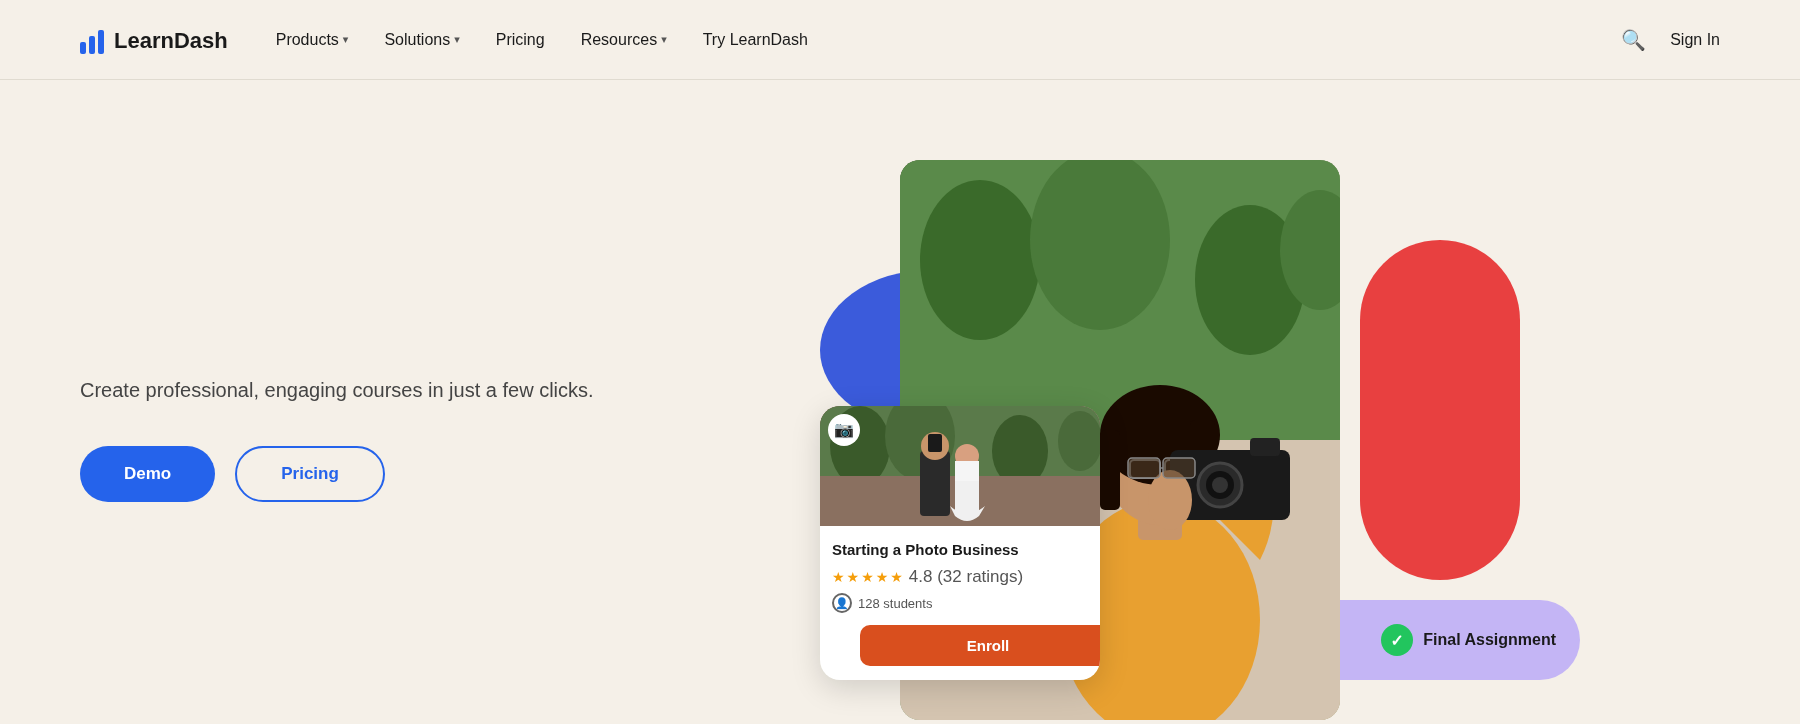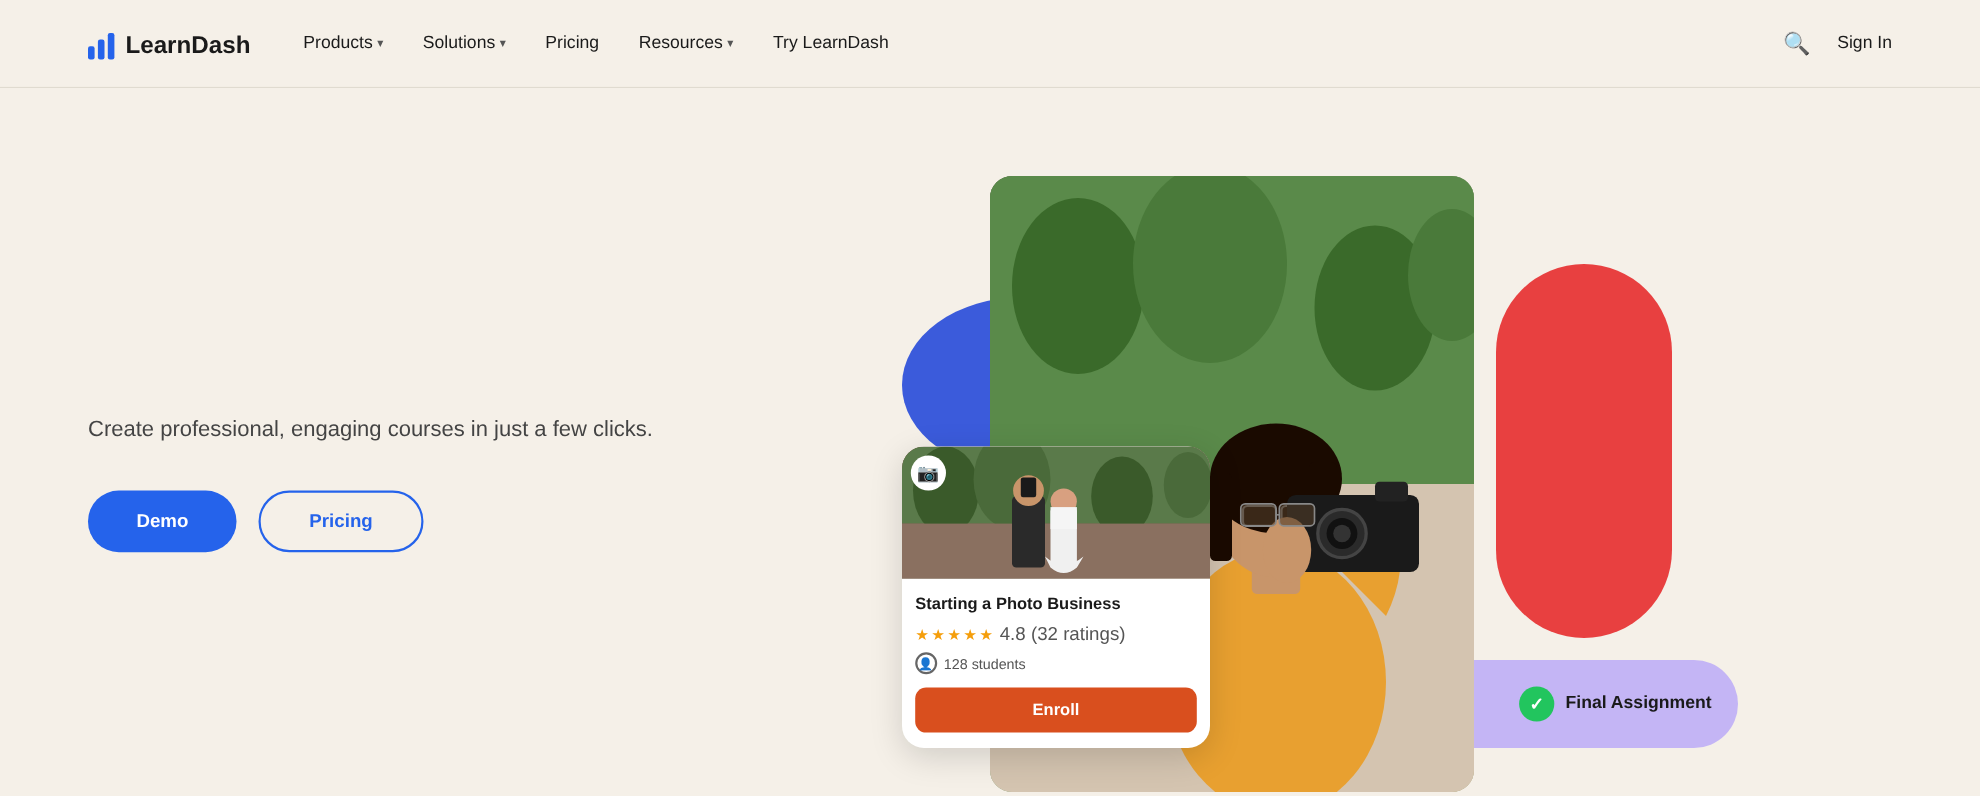--- a/index.html
+++ b/index.html
@@ -328,20 +328,21 @@
     .enroll-btn {
       width: 100%;
       background: #d94f1e;
       color: white;
       border: none;
       padding: 12px;
       border-radius: 10px;
       font-size: 15px;
       font-weight: 600;
       cursor: pointer;
+      margin-left: 28px;
     }
   </style>
 </head>
 <body>
 
 <nav>
   <div class="nav-left">
     <a class="logo" href="#">
       <div class="logo-icon">
         <div class="logo-bar" style="height:12px;"></div>

